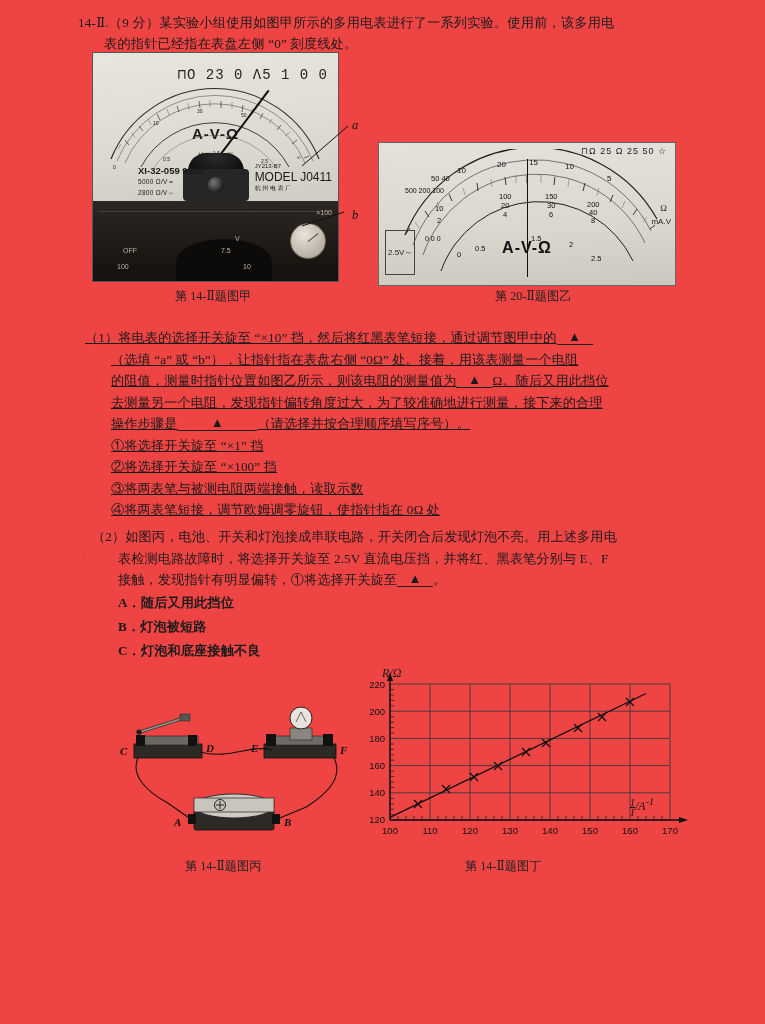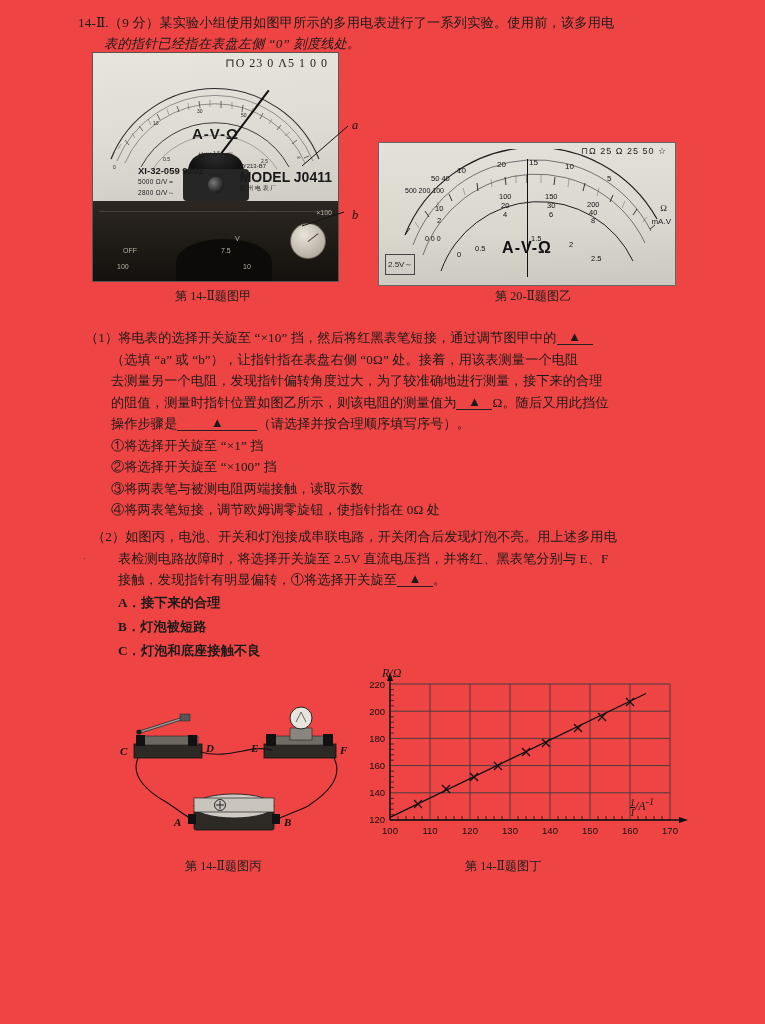--- a/index.html
+++ b/index.html
@@ -24,21 +24,21 @@
   
   .qhead {
     position: absolute;
     left: 78px;
     top: 12px;
     width: 600px;
     font-size: 13.2px;
     line-height: 21px;
     letter-spacing: 0.2px;
   }
-  .indent1 { text-indent: 26px; display: block; font-style: italic; }
+  .indent1 { text-indent: 26px; display: block; }
 
   .part {
     position: absolute;
     font-size: 13.2px;
     line-height: 21.5px;
     letter-spacing: 0.1px;
   }
   .part .pline { display: block; }
   .part .hang { display: block; padding-left: 26px; }
   .blank {
@@ -101,24 +101,24 @@
     font-family: "Liberation Sans", sans-serif; font-size: 9.5px;
     font-weight: bold; color: #1a1a1a; line-height: 11px; margin-left: 39px;
   }
   .meterA .serial small { display:block; font-size:6.5px; font-weight:normal; letter-spacing:0.3px;}
   .meterA .model {
     position: absolute; right: 6px; top: 108px;
     font-family: "Liberation Sans", sans-serif; font-size: 9.5px;
     text-align: left; color: #1a1a1a; line-height: 11px;
   }
   .meterA .model .tiny { font-size: 6px; display:block; }
-  .meterA .model .big { font-size: 14px; display:block;font-weight:bold; }
+  .meterA .model .big { font-size: 12px; display:block; }
   .meterA .topmark {
-    position: absolute; right: 10px; top: 3px;
-    font-family: Liberation Serif, serif; font-size: 12px;
+    position: absolute; right: 10px; top: 13px;
+    font-family: Liberation Mono, monospace; font-size: 14px;
     letter-spacing: 1px; color: #222;
   }
   .meterA .needle {
     position: absolute; left: 50%; top: 20px;
     width: 1.6px; height: 86px; background: #111;
     transform-origin: bottom center;
     transform: rotate(37deg);
   }
   .meterA .pivot {
     position: absolute; left: 50%; top: 100px;
@@ -185,21 +185,21 @@
   .meterB .topmark {
     position:absolute; right:8px; top:3px; font-size:9px;
     font-family:"Liberation Sans", sans-serif; letter-spacing:1px; color:#222;
   }
   .meterB .needleB {
     position:absolute; left:50%; top:16px; width:1.4px; height:118px;
     background:#111;
   }
   .meterB .leftbox{
     position:absolute; left:6px; bottom:10px; font-size:8px;
-    border:1px solid #444; padding:4px 2px; color:#222;
+    border:1px solid #444; padding:16px 2px; color:#222;
     font-family:"Liberation Sans", sans-serif;
   }
   .meterB .mav{
     position:absolute; right:4px; top:74px; font-size:8px; color:#222;
     font-family:"Liberation Sans", sans-serif;
   }
   .meterB .ohm{
     position:absolute; right:8px; top:60px; font-size:9px; color:#222;
   }
 
@@ -387,38 +387,38 @@
     <div class="needleB"></div>
     <div class="avo">A-V-Ω</div>
     <div class="leftbox">2.5V～</div>
     <div class="mav">mA.V</div>
     <div class="ohm">Ω</div>
   </div>
 
   <div class="cap" style="left:175px; top:288px;">第 14-Ⅱ题图甲</div>
   <div class="cap" style="left:495px; top:288px;">第 20-Ⅱ题图乙</div>
 
-  <div class="part" style="left:85px; top:327px; width:600px;">
+  <div class="part" style="left:85px; top:327px; width:600px;text-decoration:underline;">
     <span class="pline"><span>（1）</span><span>将电表的选择开关旋至 “×10” 挡，然后将红黑表笔短接，通过调节图甲中的</span><span class="blank w1">▲</span></span>
     <span class="hang">（选填 “a” 或 “b”），让指针指在表盘右侧 “0Ω” 处。接着，用该表测量一个电阻</span>
+    <span class="hang"><span>的阻值，测量时指针位置如图乙所示，则该电阻的测量值为</span><span class="blank w1">▲</span><span>Ω。随后又用此挡位</span></span>
     <span class="hang">去测量另一个电阻，发现指针偏转角度过大，为了较准确地进行测量，接下来的合理</span>
-    <span class="hang"><span>的阻值，测量时指针位置如图乙所示，则该电阻的测量值为</span><span class="blank w1">▲</span><span>Ω。随后又用此挡位</span></span>
     <span class="hang"><span>操作步骤是</span><span class="blank w2">▲</span><span>（请选择并按合理顺序填写序号）。</span></span>
     <span class="hang">①将选择开关旋至 “×1” 挡</span>
     <span class="hang">②将选择开关旋至 “×100” 挡</span>
     <span class="hang">③将两表笔与被测电阻两端接触，读取示数</span>
     <span class="hang">④将两表笔短接，调节欧姆调零旋钮，使指针指在 0Ω 处</span>
   </div>
 
   <div class="dot">·</div>
   <div class="part" style="left:92px; top:526px; width:600px;">
     <span class="pline"><span>（2）</span><span>如图丙，电池、开关和灯泡接成串联电路，开关闭合后发现灯泡不亮。用上述多用电</span></span>
     <span class="hang">表检测电路故障时，将选择开关旋至 2.5V 直流电压挡，并将红、黑表笔分别与 E、F</span>
     <span class="hang"><span>接触，发现指针有明显偏转，①将选择开关旋至</span><span class="blank w1">▲</span><span>。</span></span>
-    <span class="opt"><span class="lbl">A．</span><span>接下来的合理</span></span>
+    <span class="opt"><span class="lbl">A．</span><span>随后又用此挡位</span></span>
     <span class="opt"><span class="lbl">B．</span><span>灯泡被短路</span></span>
     <span class="opt"><span class="lbl">C．</span><span>灯泡和底座接触不良</span></span>
   </div>
 
   <div class="circuit">
     <svg viewBox="0 0 250 150" style="width:250px; height:150px;">
 
       <g>
         <rect x="22" y="42" width="68" height="14" fill="#2d2a26" stroke="#111" stroke-width="0.8"></rect>
         <rect x="26" y="34" width="60" height="9" fill="#6b6761" stroke="#222" stroke-width="0.6"></rect>

